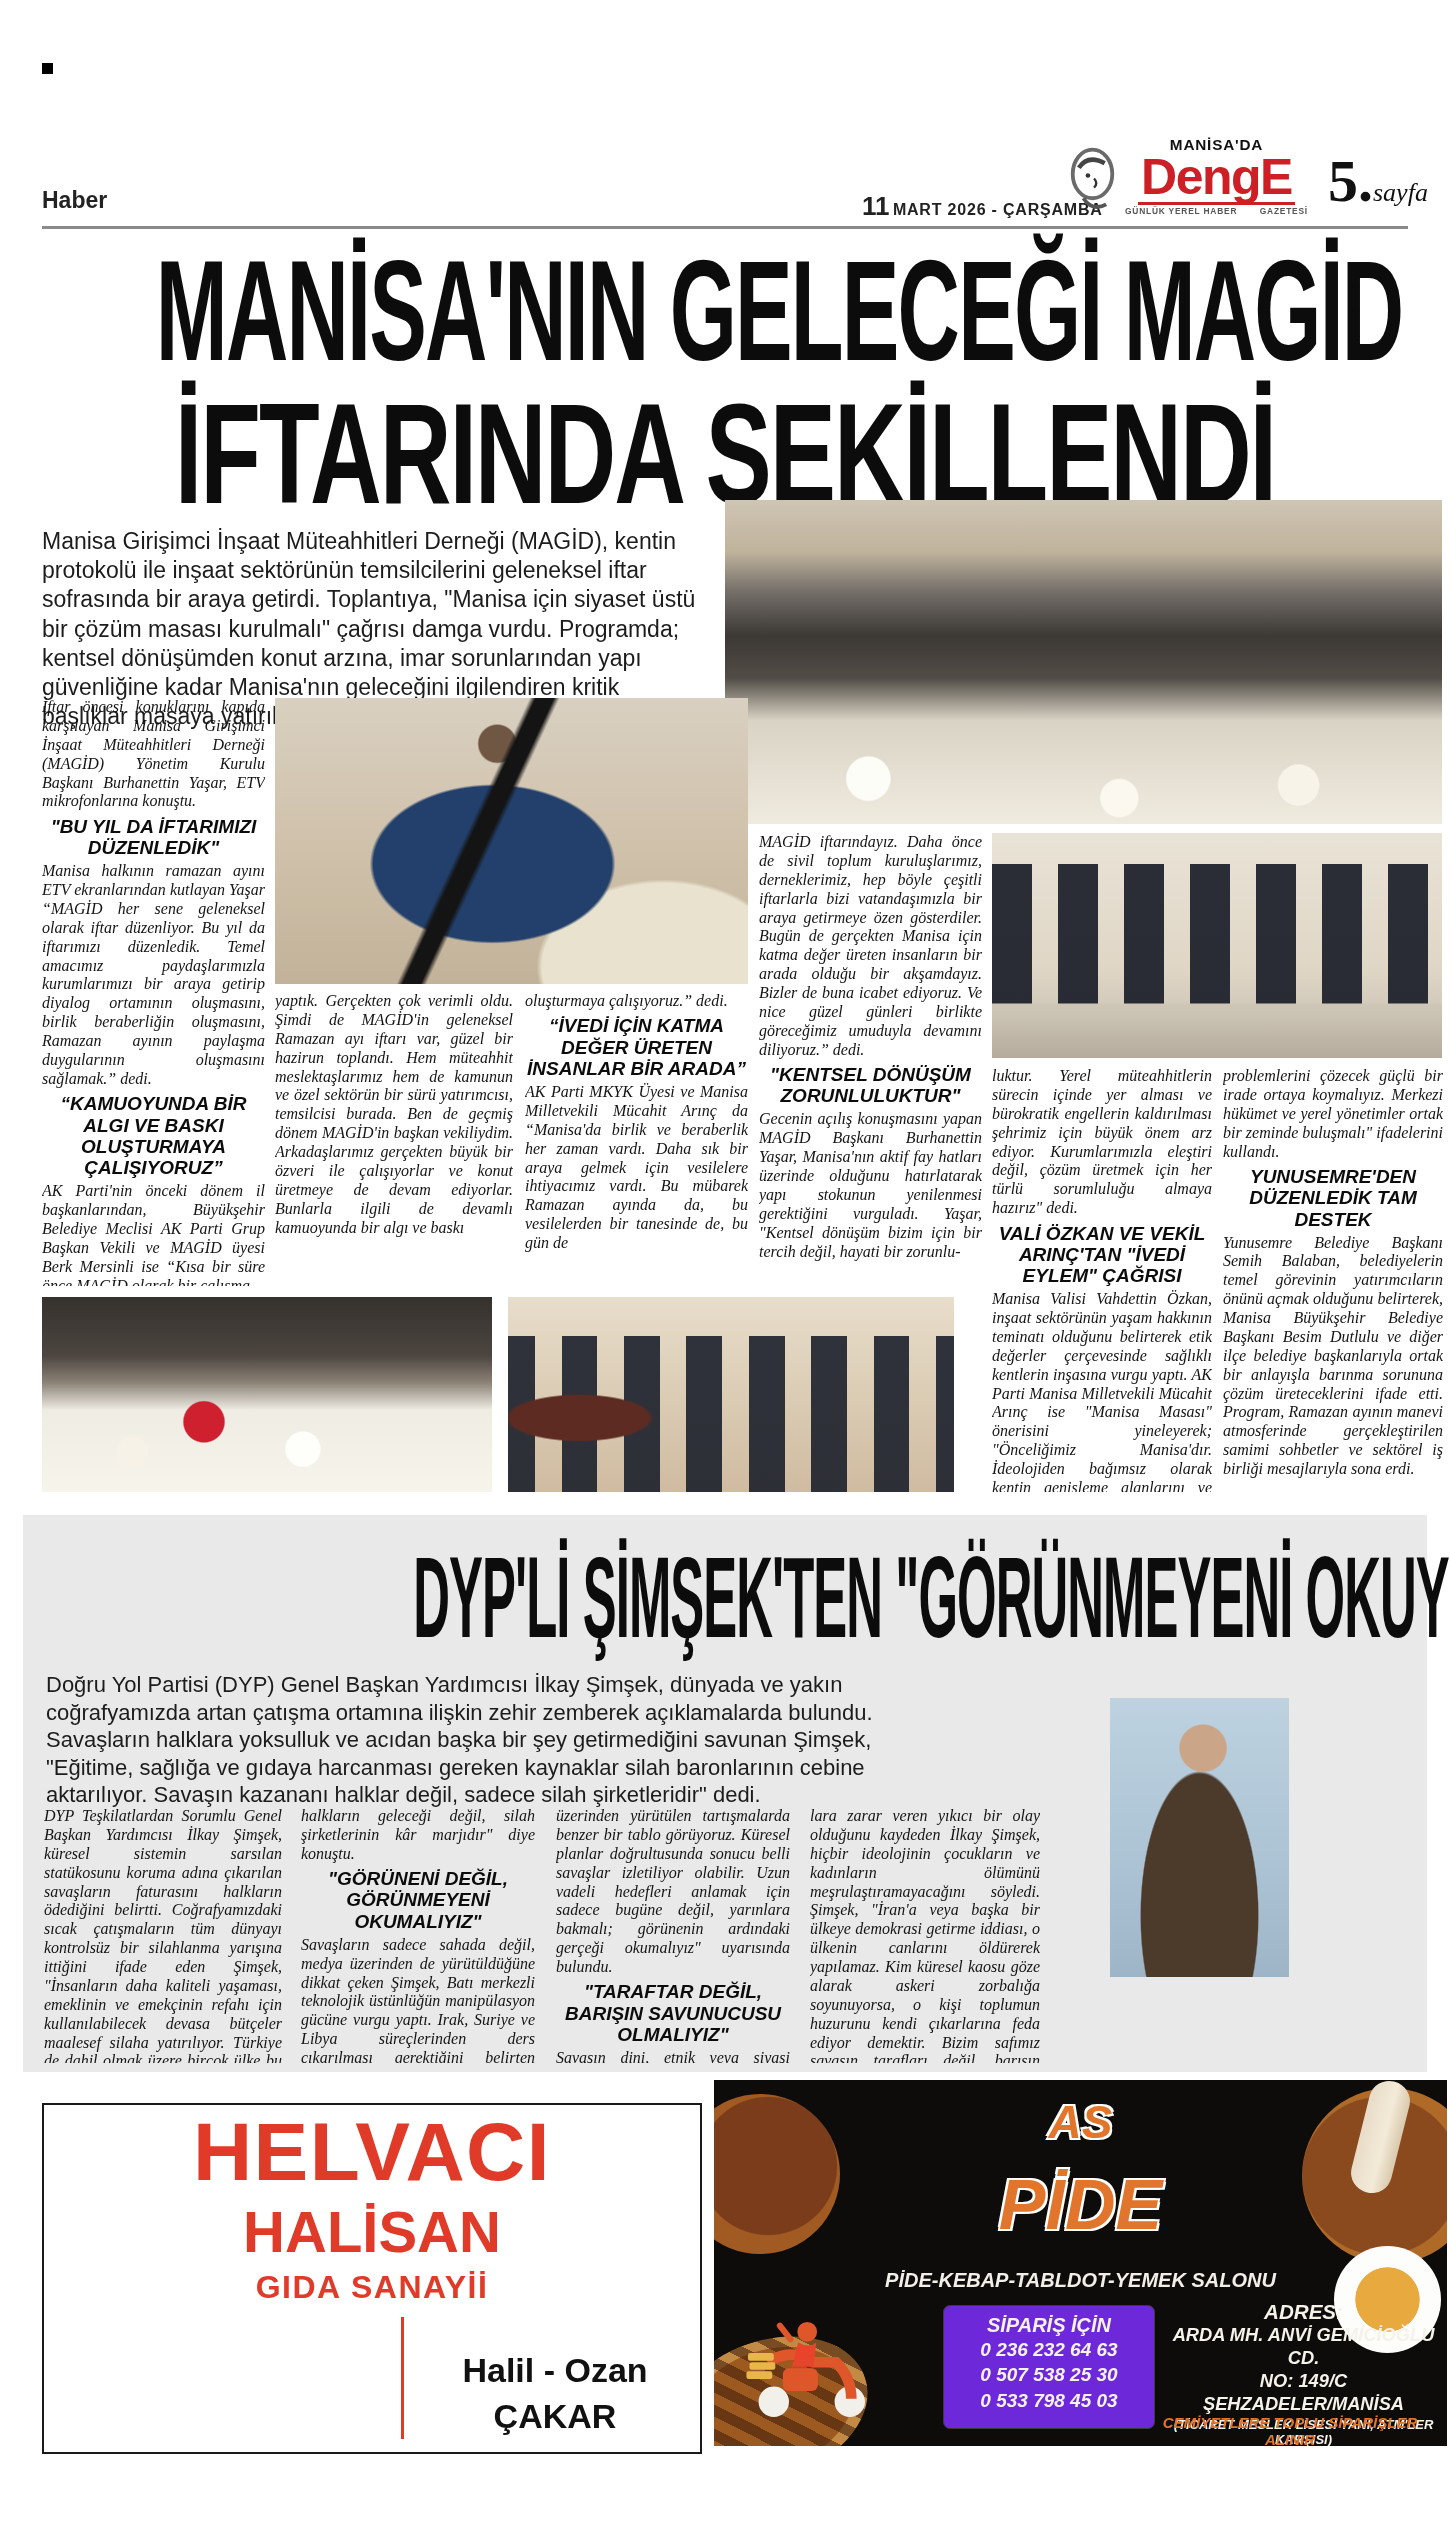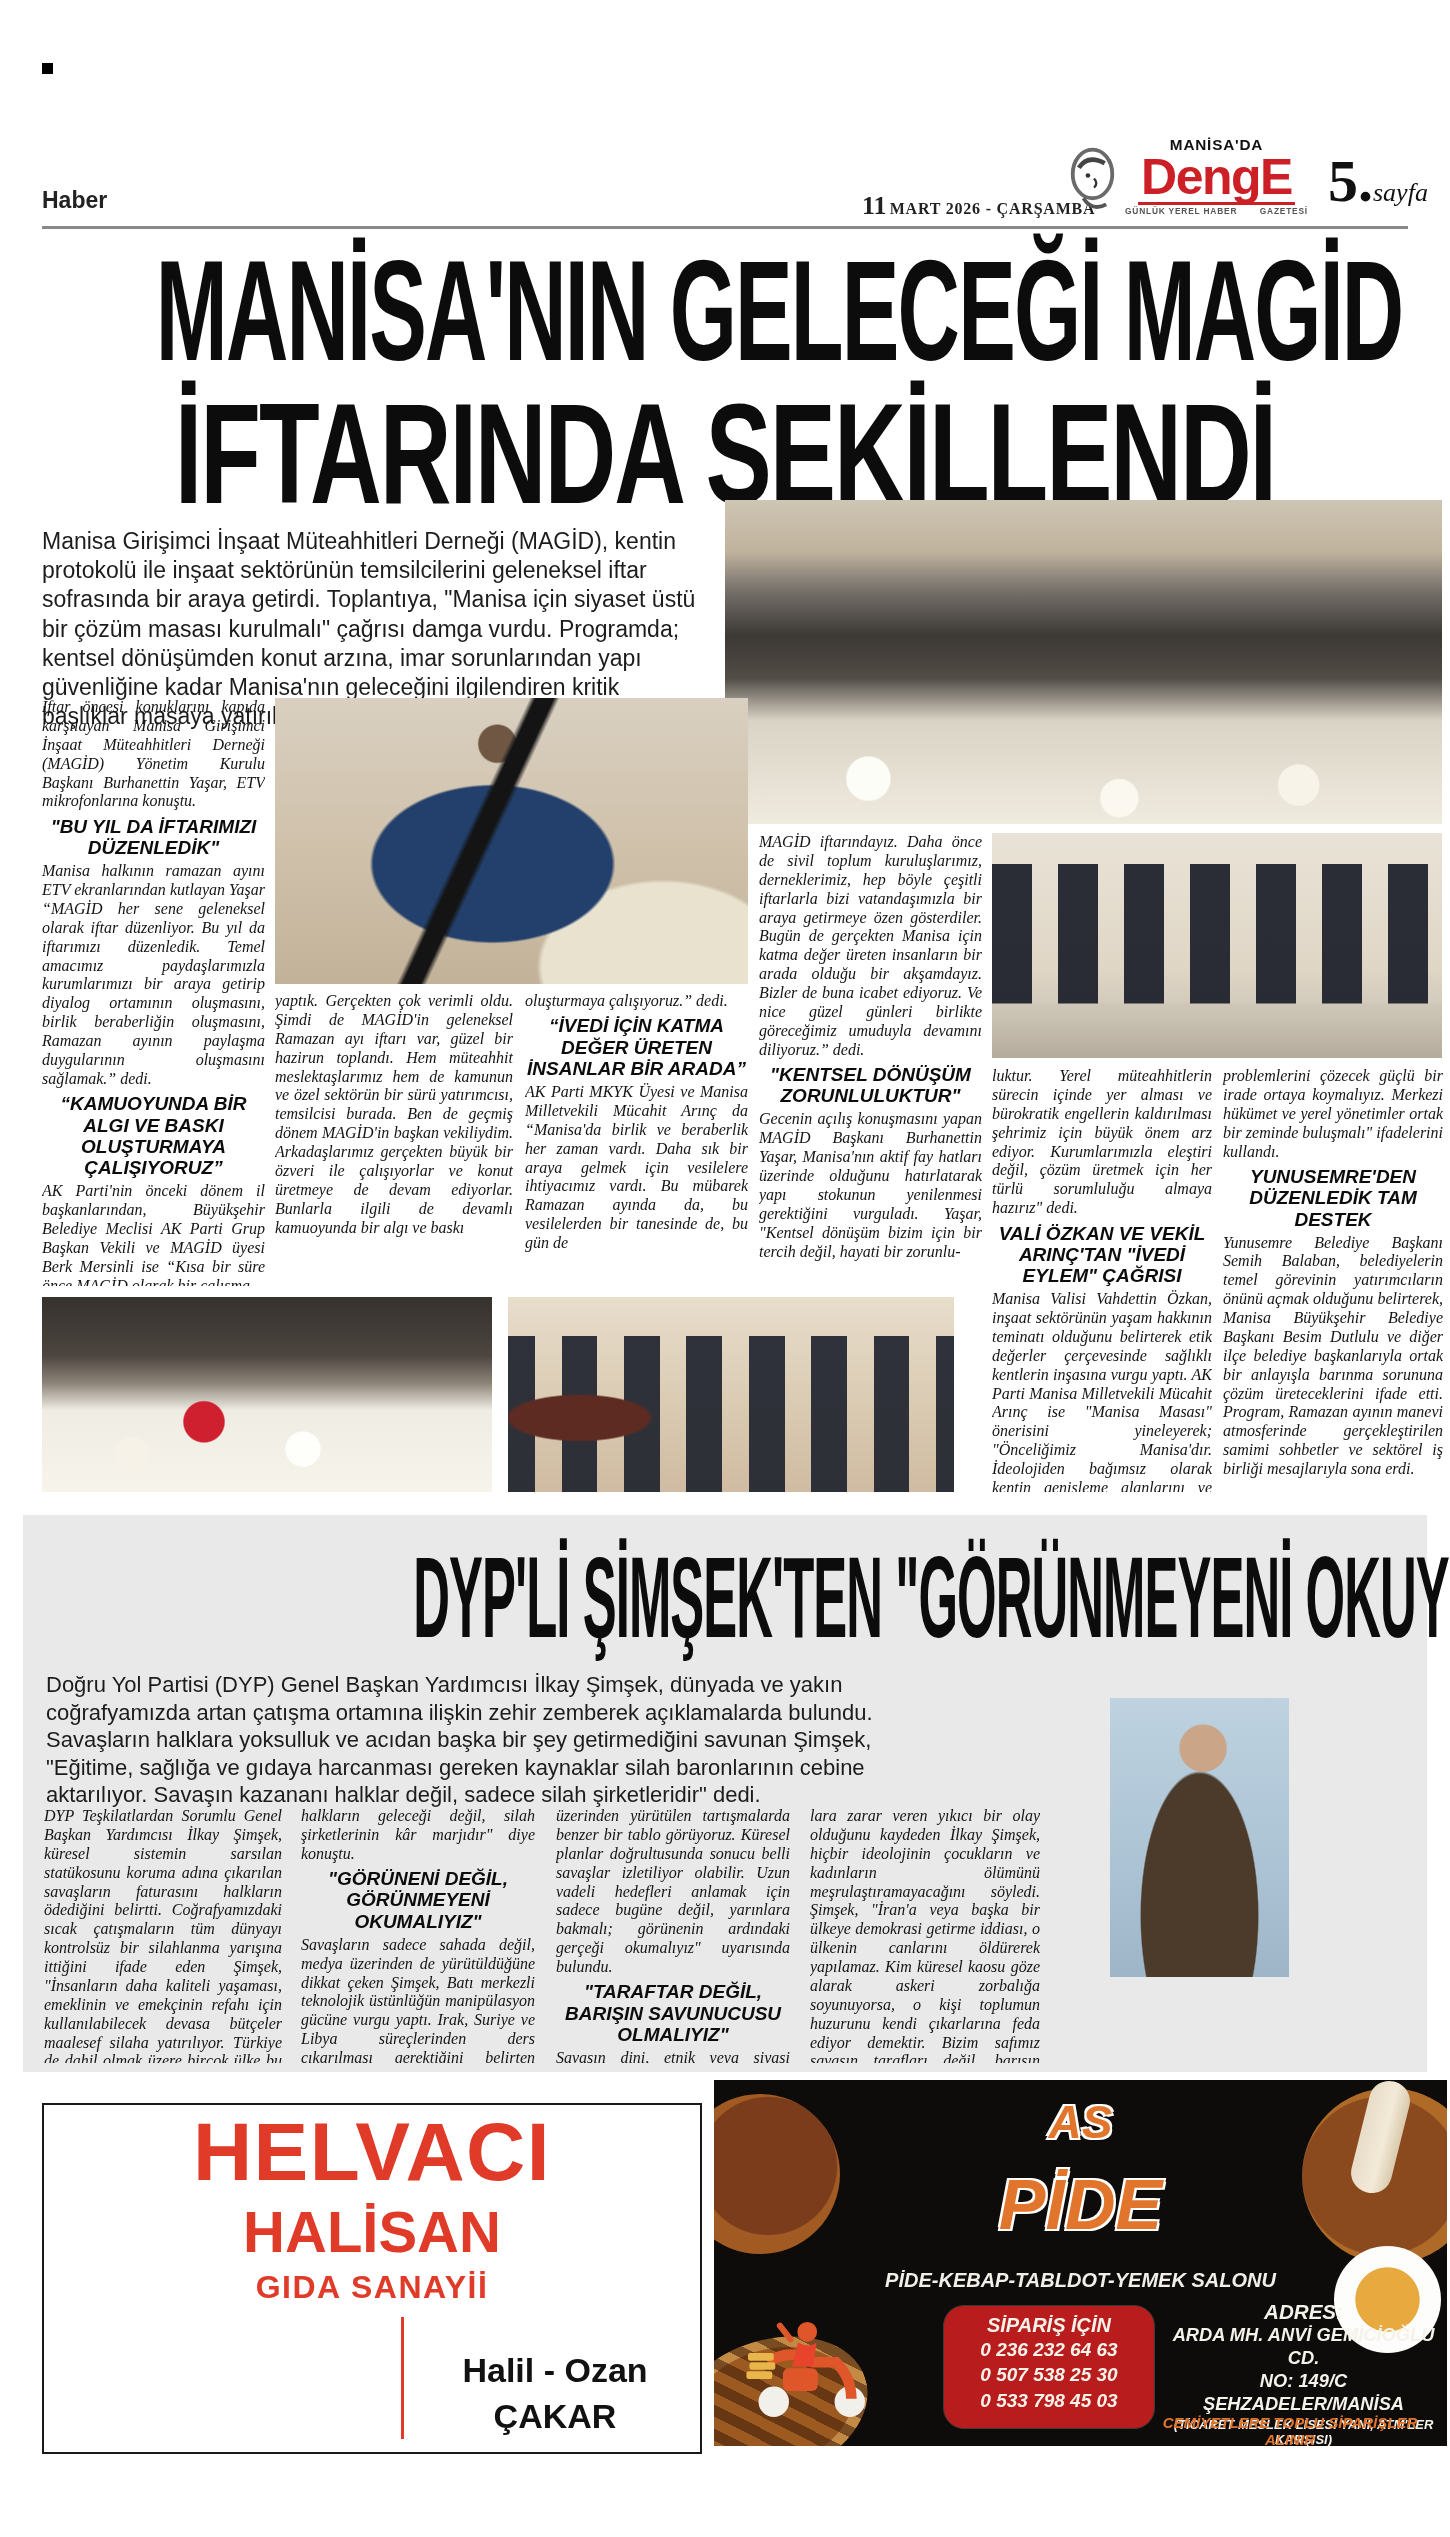--- a/index.html
+++ b/index.html
@@ -2,21 +2,21 @@
 <html style="font-size:12.2px"><head>
 <meta charset="utf-8">
 <style>
   html,body{margin:0;padding:0;background:#fff;}
   .page{position:relative;width:1450px;height:2538px;background:#fff;overflow:hidden;
         font-family:"Liberation Serif",serif;color:#111;}
   
   .corner{position:absolute;left:42px;top:63px;width:11.4px;height:11.4px;background:#000;}
   .hdr-section{position:absolute;left:42px;top:187px;font-family:"Liberation Sans",sans-serif;
                font-weight:bold;font-size:23px;color:#222;}
-  .hdr-date{position:absolute;left:862px;top:191px;font-family:Liberation Serif, serif;
+  .hdr-date{position:absolute;left:862px;top:191px;font-family:Liberation Sans, sans-serif;
             font-weight:bold;color:#222;}
   .hdr-date .d1{font-size:26px;}
   .hdr-date .d2{font-size:16px;letter-spacing:0.8px;}
   .logo{position:absolute;left:1065px;top:136px;width:244px;height:90px;}
   .logo-sketch{position:absolute;left:0;top:9.2px;}
   .logo-text{position:absolute;left:60px;top:0;width:183px;text-align:center;}
   .logo-top{font-family:"Liberation Sans",sans-serif;font-weight:bold;font-size:15.3px;color:#111;letter-spacing:0.8px;}
   .logo-main{font-family:"Liberation Sans",sans-serif;font-weight:bold;font-size:50px;line-height:.95;
              color:#cc1f26;letter-spacing:-1.5px;border-bottom:3.1px solid #cc1f26;display:inline-block;padding:0 3.1px;}
   .logo-sub{display:flex;justify-content:space-between;font-family:"Liberation Sans",sans-serif;
@@ -101,22 +101,22 @@
                  radial-gradient(ellipse at 50% 50%, #9c5a20 0 60%, #c28a44 61% 100%);transform:rotate(-18deg);}
   .food-soup{position:absolute;right:6.1px;top:166px;width:107px;height:107px;border-radius:50%;
       background:radial-gradient(circle at 50% 50%, #e8a93e 0 42%, #fdfdfb 43% 100%);}
   .as-t1,.as-t2{position:absolute;width:100%;text-align:center;font-family:"Liberation Sans",sans-serif;
       font-weight:bold;font-style:italic;color:#e2752c;line-height:.95;
       text-shadow:-2.3px -2.3px 0 #fff,2.3px -2.3px 0 #fff,-2.3px 2.3px 0 #fff,2.3px 2.3px 0 #fff;}
   .as-t1{top:21.4px;font-size:46px;}
   .as-t2{top:92px;font-size:70px;}
   .as-sub{position:absolute;left:0;top:189px;width:72%;margin-left:14%;text-align:center;
       font-family:"Liberation Sans",sans-serif;font-weight:bold;font-style:italic;font-size:20px;color:#f2efe8;}
-  .as-order{position:absolute;left:229px;top:225px;width:210px;height:122px;background:#b91c1c;
-      border:1.5px solid #3c3a36;border-radius:21px;text-align:center;color:#f5f2ea;
+  .as-order{position:absolute;left:229px;top:225px;width:210px;height:122px;background:#6d28d9;
+      border:1.5px solid #3c3a36;border-radius:7px;text-align:center;color:#f5f2ea;
       font-family:"Liberation Sans",sans-serif;font-weight:bold;font-style:italic;}
   .as-order .ol{font-size:20px;margin-top:7.6px;}
   .as-order .ph{font-size:19px;line-height:1.35;}
   .as-adres{position:absolute;left:458px;top:220px;width:263px;text-align:center;color:#f5f2ea;
       font-family:"Liberation Sans",sans-serif;font-weight:bold;font-style:italic;}
   .as-adres .a0{font-size:20.6px;}
   .as-adres .a1{font-size:18.3px;line-height:1.25;}
   .as-adres .a2{font-size:13px;margin-top:1.5px;}
   .as-foot{position:absolute;left:427px;top:334px;width:298px;text-align:center;color:#e2752c;
       font-family:"Liberation Sans",sans-serif;font-weight:bold;font-style:italic;font-size:15px;}

